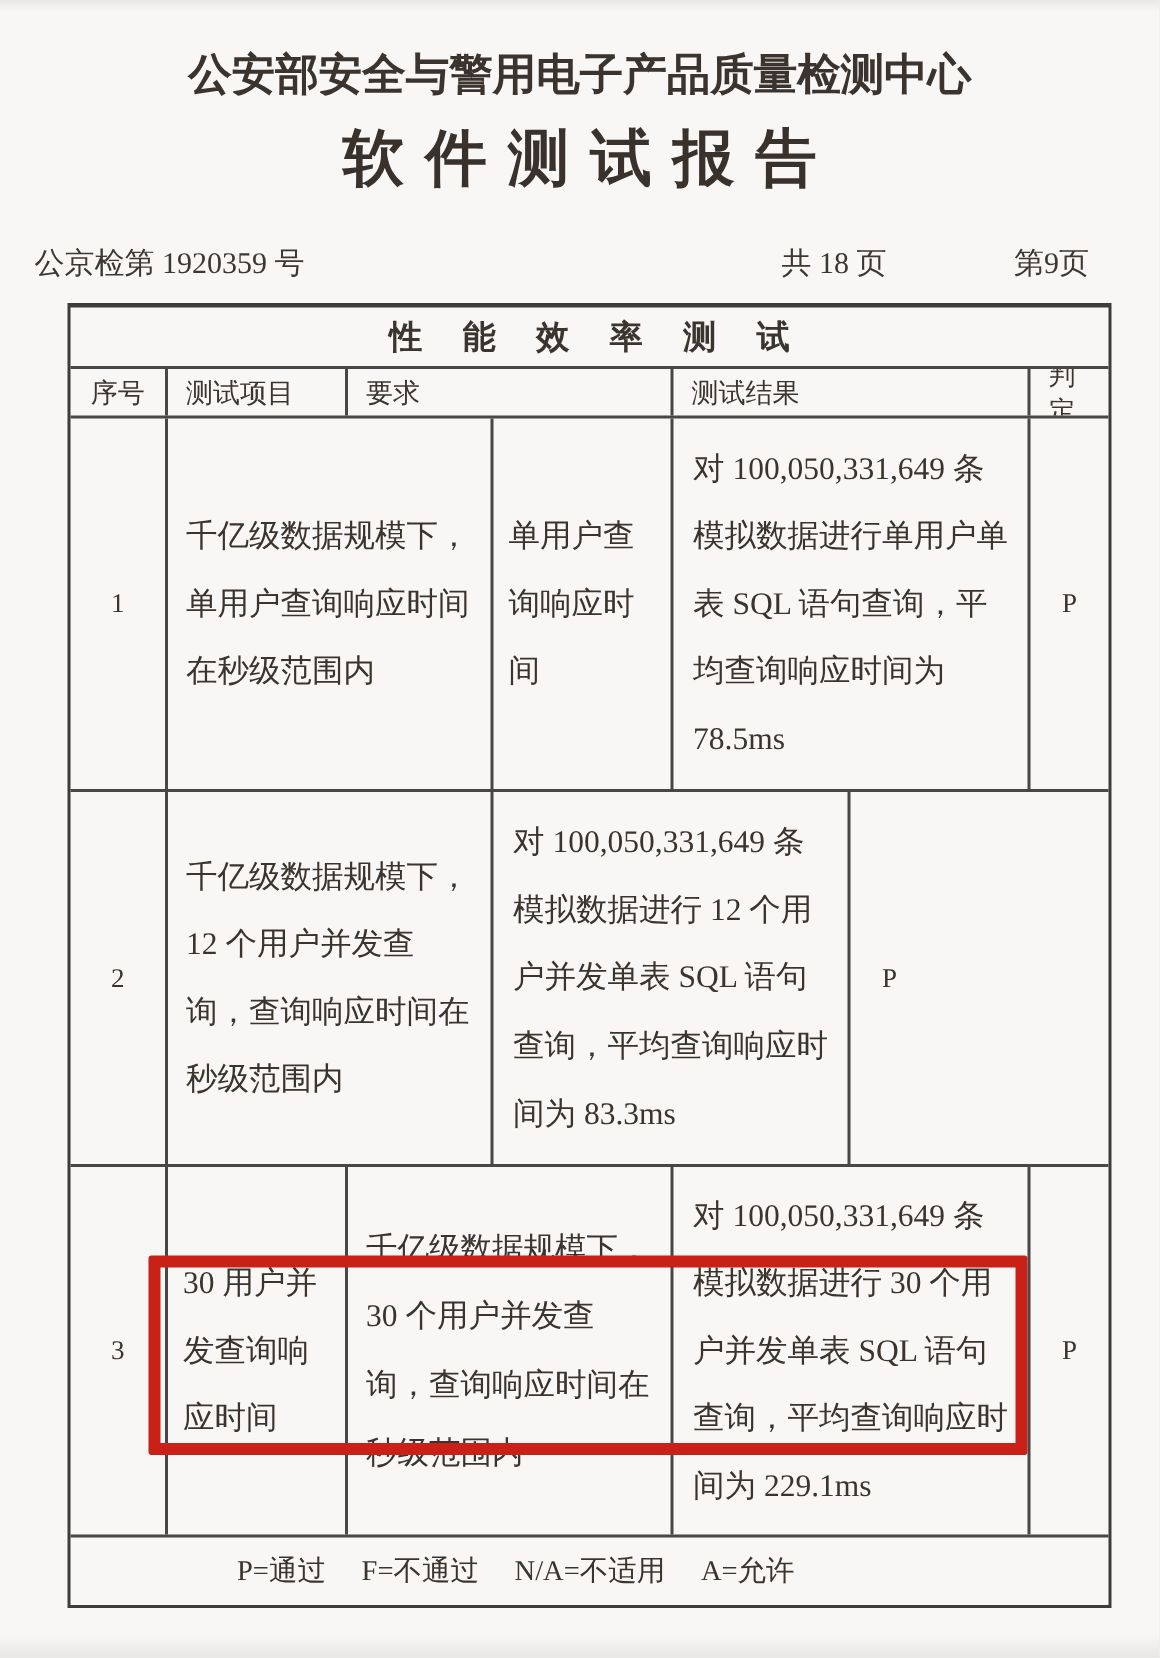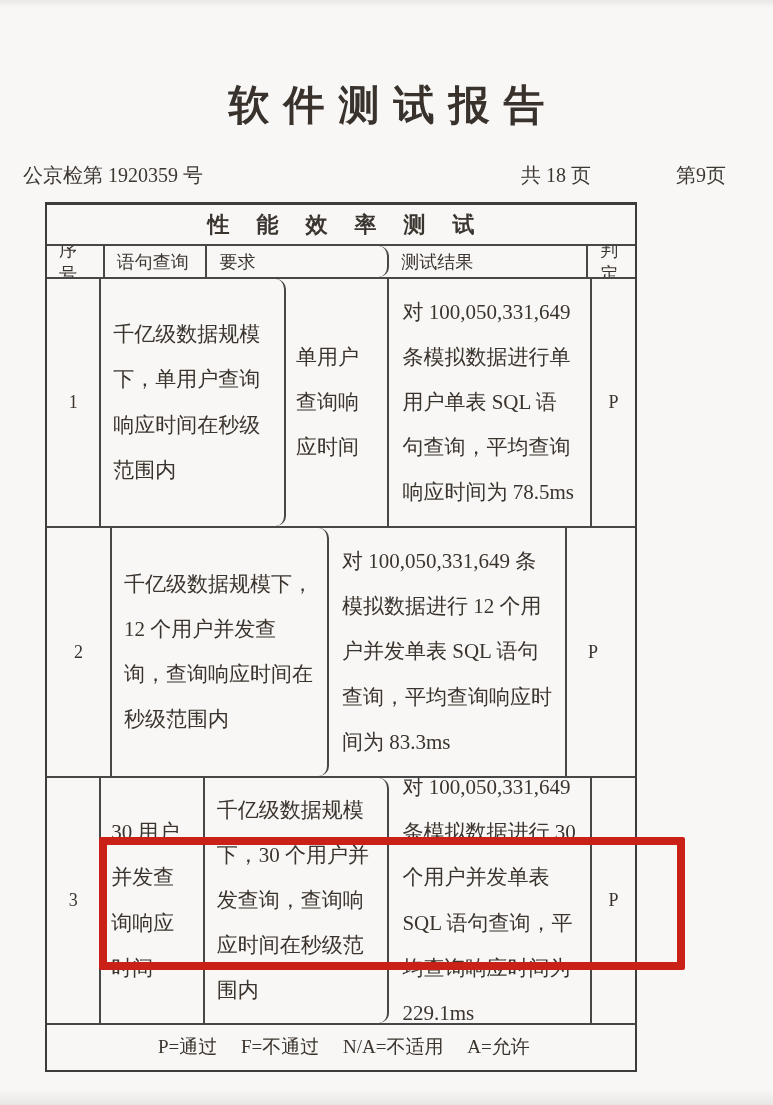--- a/index.html
+++ b/index.html
@@ -54,21 +54,21 @@
   }
   .doc-number { position: absolute; left: 23px; top: 0; }
   .pages-total { position: absolute; left: 521px; top: 0; }
   .page-current { position: absolute; left: 676px; top: 0; }
 
   
   .report-table {
     position: absolute;
     left: 45px;
     top: 202px;
-    width: 592px;
+    width: 696px;
     height: 870px;
     box-sizing: border-box;
     border: 2px solid #3c3c3c;
     border-top-width: 3px;
     display: flex;
     flex-direction: column;
     background: transparent;
   }
   .t-row {
     display: flex;
@@ -101,21 +101,21 @@
   .cell {
     box-sizing: border-box;
     border-right: 2px solid #474747;
     display: flex;
     align-items: center;
     overflow: hidden;
   }
   .cell:last-child { border-right: none; }
   .c1 { width: 65px;  justify-content: center; }
   .c2 { width: 120px; padding: 0 10px; }
-  .c3 { width: 217px; padding: 0 12px; border-radius: 10px; }
+  .c3 { width: 217px; padding: 0 12px; }
   .c4 { width: 238px; padding: 0 13px; }
   .c5 { width: 52px;  justify-content: center; }
   .cell-text {
     font-size: 21px;
     line-height: 2.15;
     color: #3b342e;
   }
   .index-text, .verdict-text {
     font-size: 18px;
     color: #3b342e;
@@ -145,39 +145,40 @@
     border-radius: 2px;
     pointer-events: none;
     z-index: 5;
   }
 </style>
 </head>
 <body>
 
 <div class="page">
 
+  <div class="org-title">公安部安全与警用电子产品质量检测中心</div>
   <div class="report-title">软件测试报告</div>
   <div class="meta-line">
     <span class="doc-number">公京检第 1920359 号</span>
     <span class="pages-total">共 18 页</span>
     <span class="page-current">第9页</span>
   </div>
 
   <div class="report-table">
 
     <div class="t-row caption-row">
       <span class="table-caption">性能效率测试</span>
     </div>
 
     <div class="t-row header-row">
       <div class="cell c1">
           <span>序号</span>
         </div>
       <div class="cell c2">
-          <span>语句查询</span>
+          <span>测试项目</span>
         </div>
       <div class="cell c3">
           <span>要求</span>
         </div>
       <div class="cell c4">
           <span>测试结果</span>
         </div>
       <div class="cell c5">
           <span>判定</span>
         </div>

